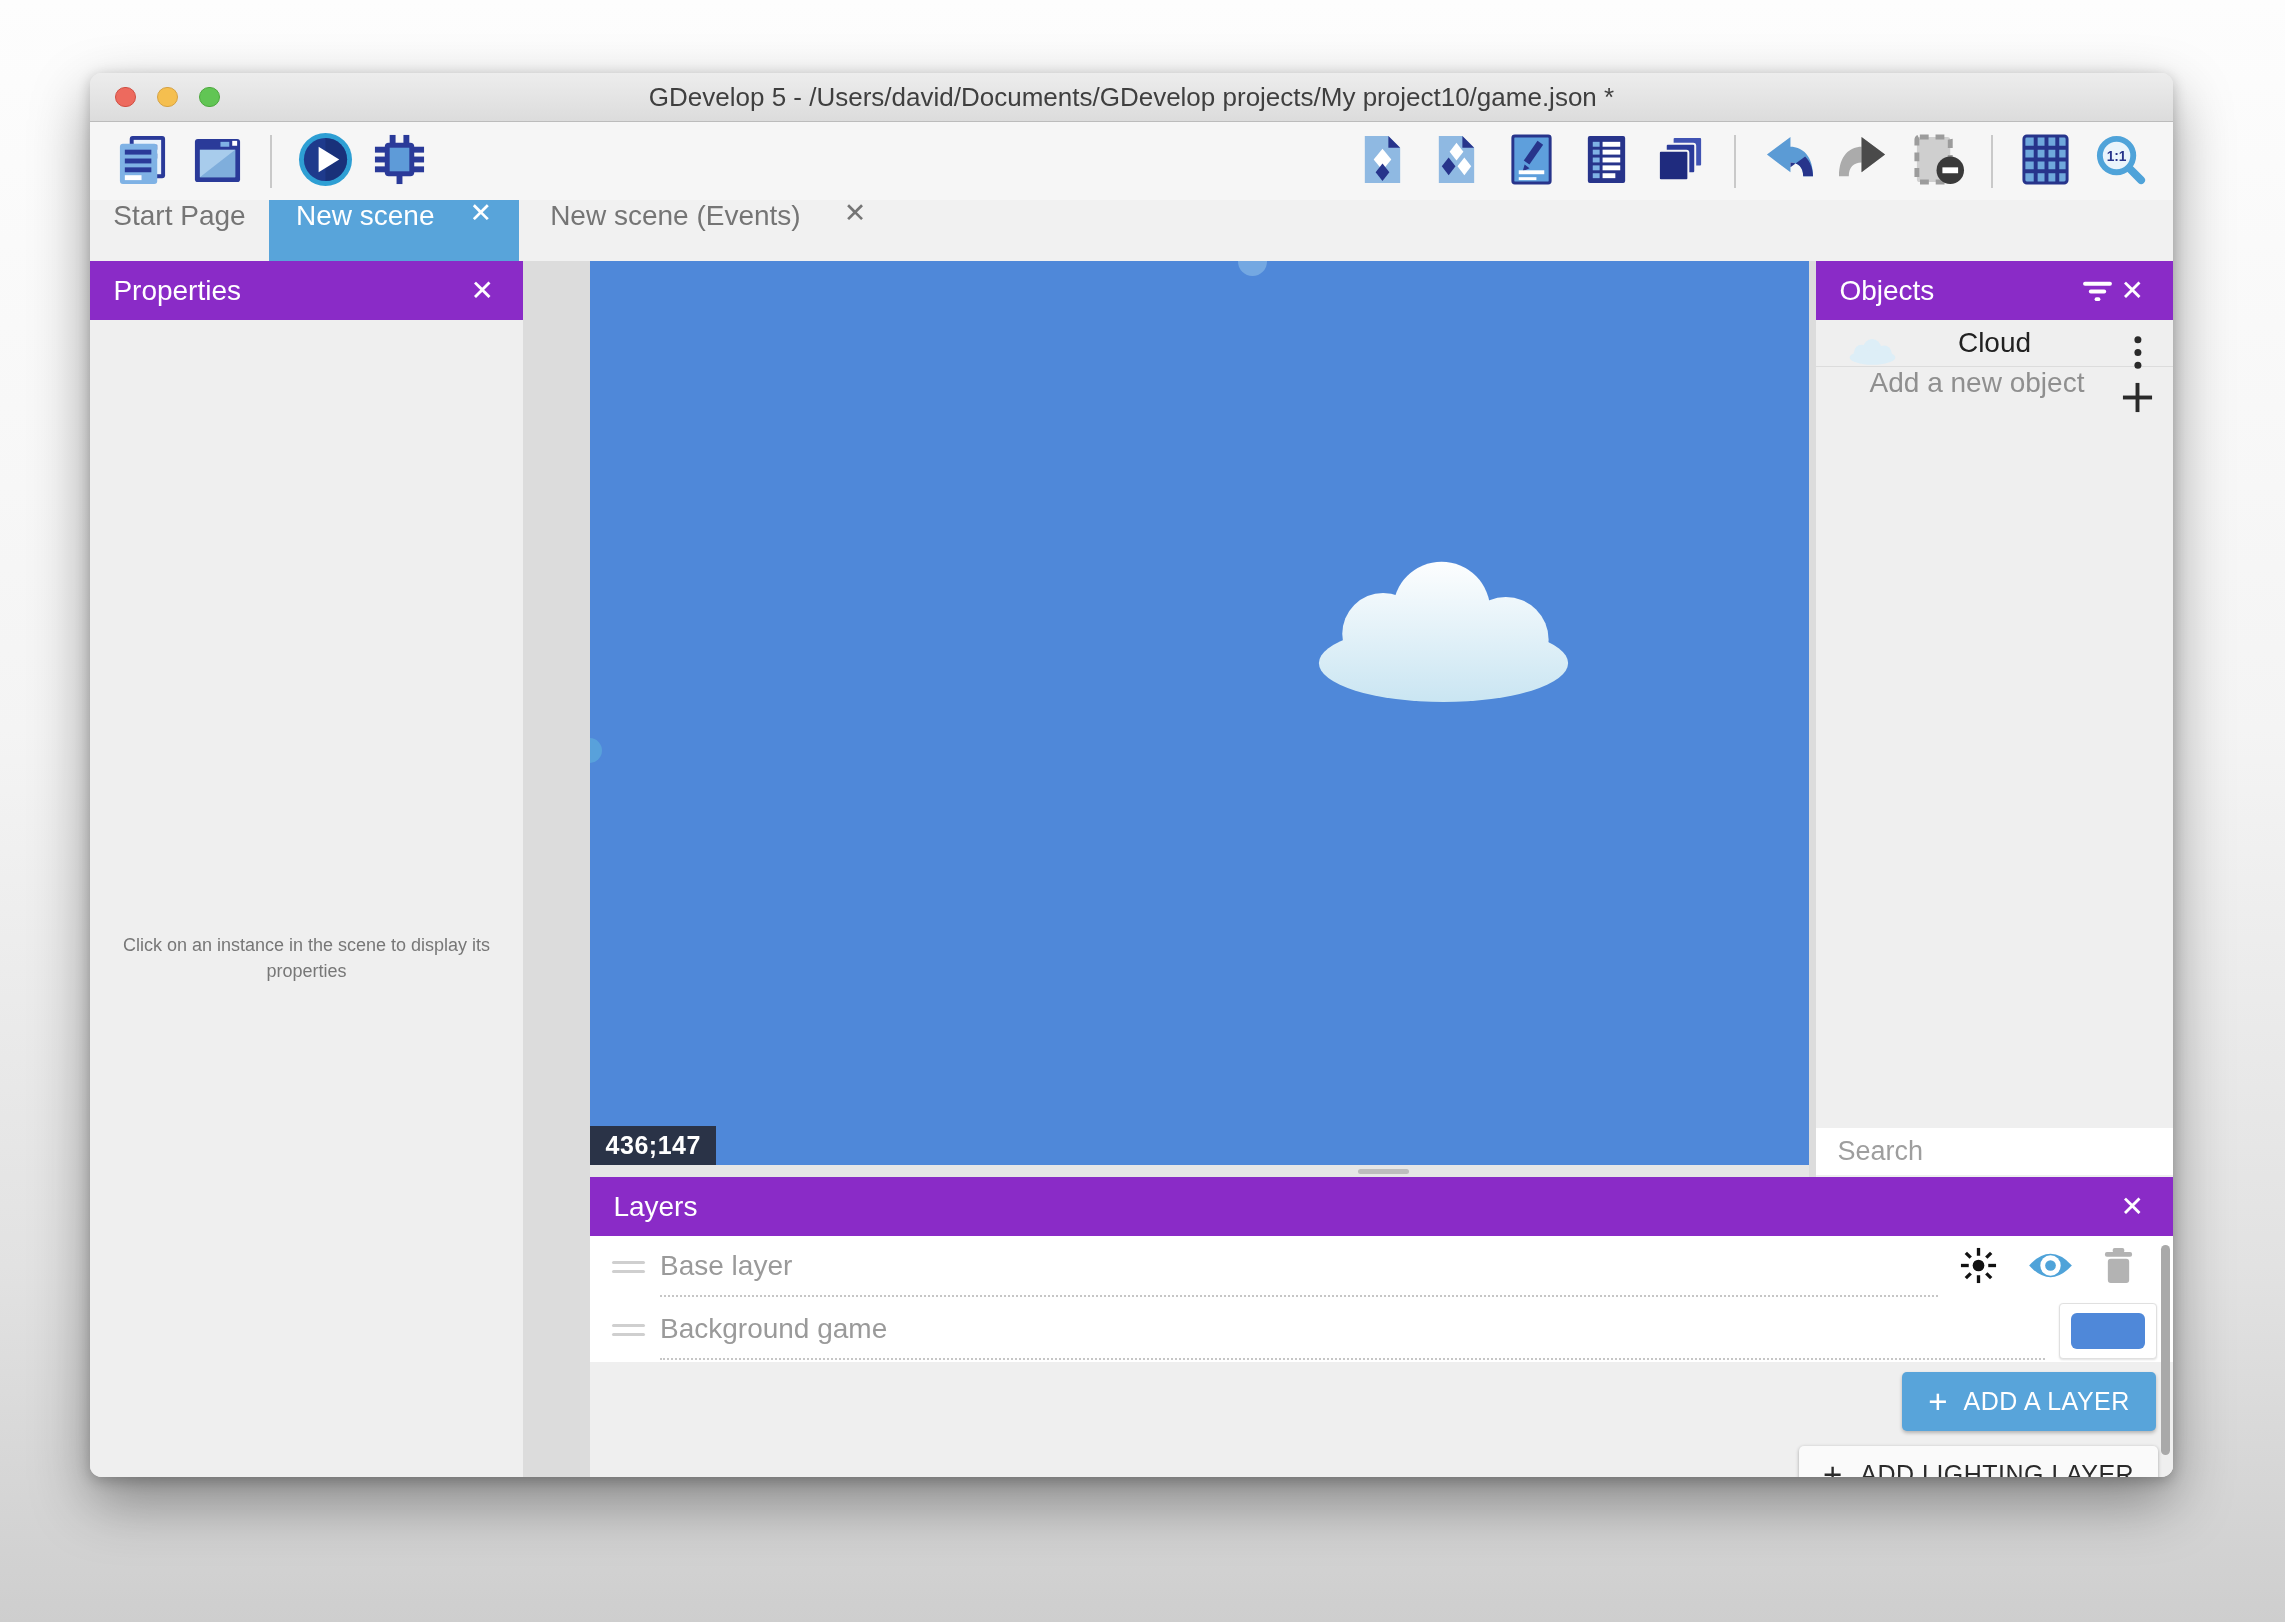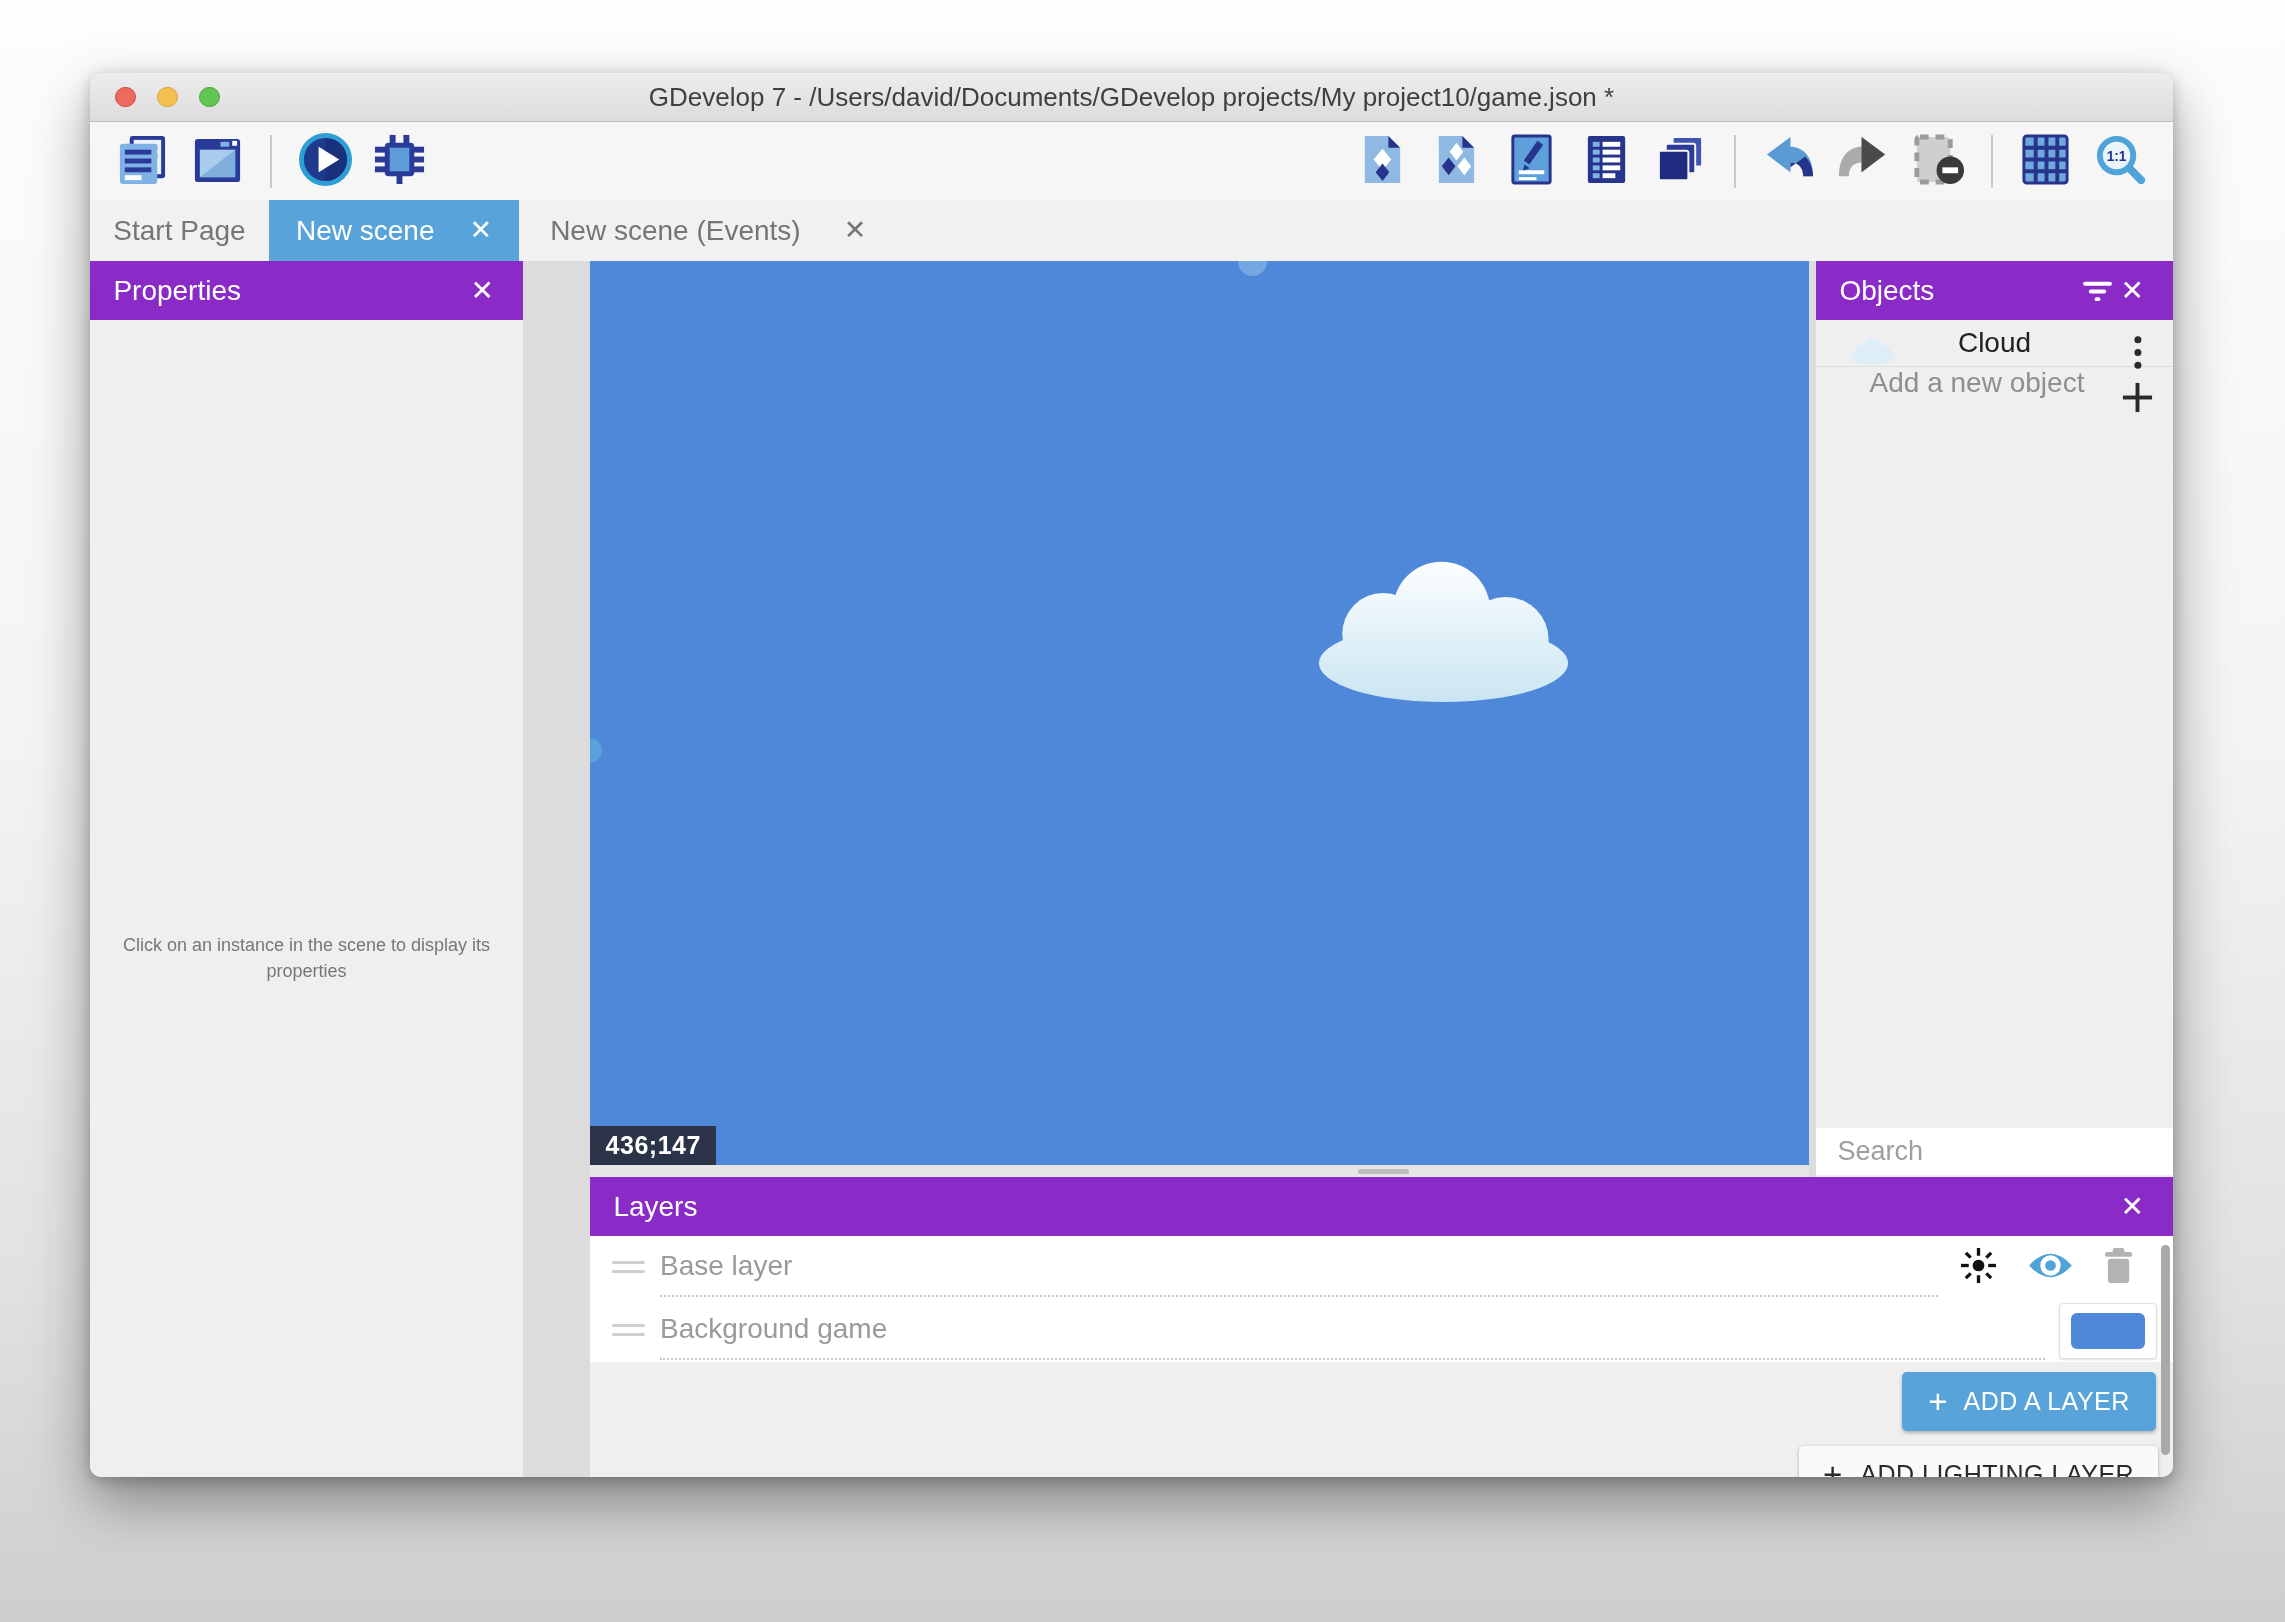--- a/index.html
+++ b/index.html
@@ -33,21 +33,21 @@
   .toolbar {
     height:78px; flex:0 0 78px; background:#f6f6f6;
     display:flex; align-items:center; justify-content:space-between;
     padding:0 23.4px;
   }
   .tb-group { display:flex; align-items:center; gap:15.6px; }
   .tb-btn { width:59px; height:57px; display:flex; align-items:center; justify-content:center; }
   .tb-div { width:2px; height:53px; background:#c9c9c9; margin:0 7.8px; }
   
   .tabbar { height:61px; flex:0 0 61px; background:#f1f1f1; display:flex; align-items:stretch; }
-  .tab { display:flex; align-items:center; justify-content:center; font-size:28px; color:#757575; }
+  .tab { display:flex; align-items:flex-start; justify-content:center; font-size:28px; color:#757575; }
   .tab.start { width:179px; }
   .tab.active { background:#58a4da; color:#fff; padding:0 27px; gap:35px; }
   .tab.events { padding:0 31px; gap:43px; }
   .tab .x { font-size:27px; line-height:1; font-weight:300; }
   .tab.active .x { color:#fff; }
   .tab.events .x { color:#757575; }
   
   .content { position:relative; flex:1; background:#dcdcdc; }
   .panel-header {
     height:59px; background:#8a2bc7; color:#fff; display:flex; align-items:center;
@@ -136,21 +136,21 @@
 <body>
 
 <div class="window">
 
   <div class="titlebar">
     <div class="traffic">
       <div class="tl close"></div>
       <div class="tl min"></div>
       <div class="tl max"></div>
     </div>
-    <div class="title-text">GDevelop 7 - /Users/david/Documents/GDevelop projects/My project10/game.json *</div>
+    <div class="title-text">GDevelop 5 - /Users/david/Documents/GDevelop projects/My project10/game.json *</div>
   </div>
 
   <div class="toolbar">
     <div class="tb-group">
       <div class="tb-btn">
         <span>
           <svg width="57" height="53" viewBox="0 0 58 54">
             <rect x="16" y="3" width="36" height="43" rx="3" fill="#2a3a99"></rect>
             <rect x="20" y="7" width="28" height="35" fill="#eaf2fb"></rect>
             <rect x="24" y="12" width="20" height="5" fill="#2a3a99"></rect>

